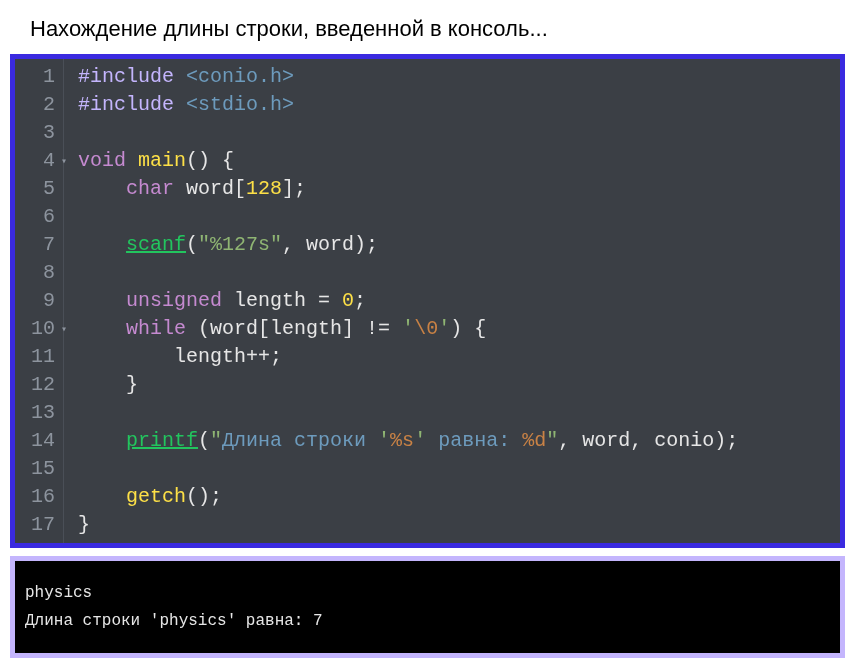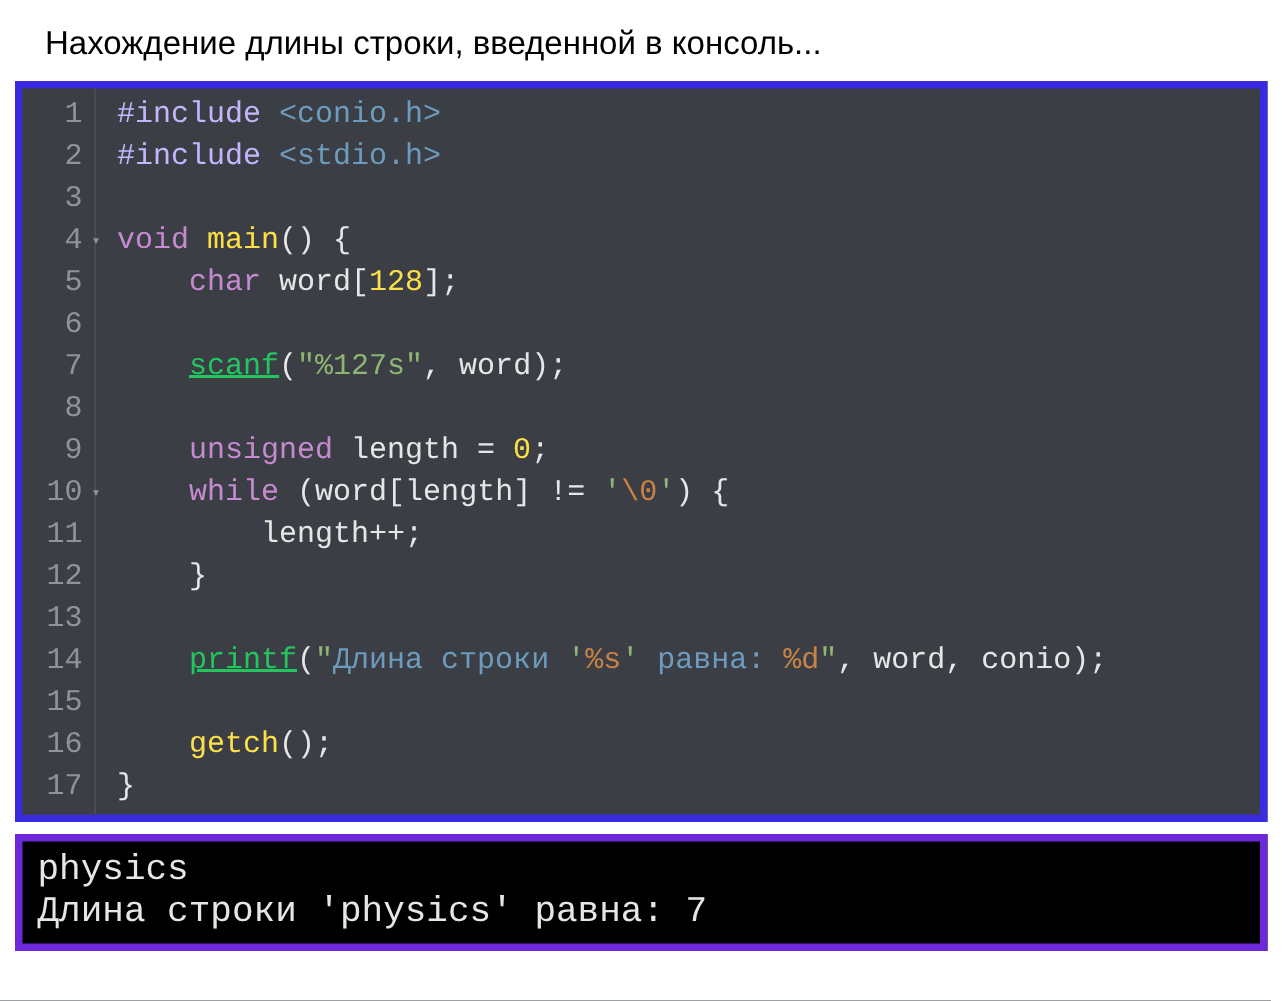--- a/index.html
+++ b/index.html
@@ -61,27 +61,27 @@
   .tok-fmt  { color: #c98245; }   
   .tok-num  { color: #fde047; text-align: center; }   
   .tok-char { color: #8fb573; }   
   .tok-esc  { color: #c98245; }   
   .tok-op   { color: #e6e6e6; }
   .tok-punct{ color: #e6e6e6; }
   .tok-var  { color: #e6e6e6; }
 
   .console-block {
     margin-top: 8px;
-    border: 5px solid #6d28d9;
+    border: 5px solid #c4b5fd;
     background: #000000;
     color: #e6e6e6;
     font-family: "Courier New", monospace;
-    font-size: 24px;
+    font-size: 16px;
     line-height: 28px;
-    padding: 6px 10px;
+    padding: 18px 10px;
     white-space: pre;
   }
 </style>
 </head>
 <body>
 
 <div class="title">Нахождение длины строки, введенной в консоль...</div>
 
 <div class="code-block">
   <div class="gutter">

